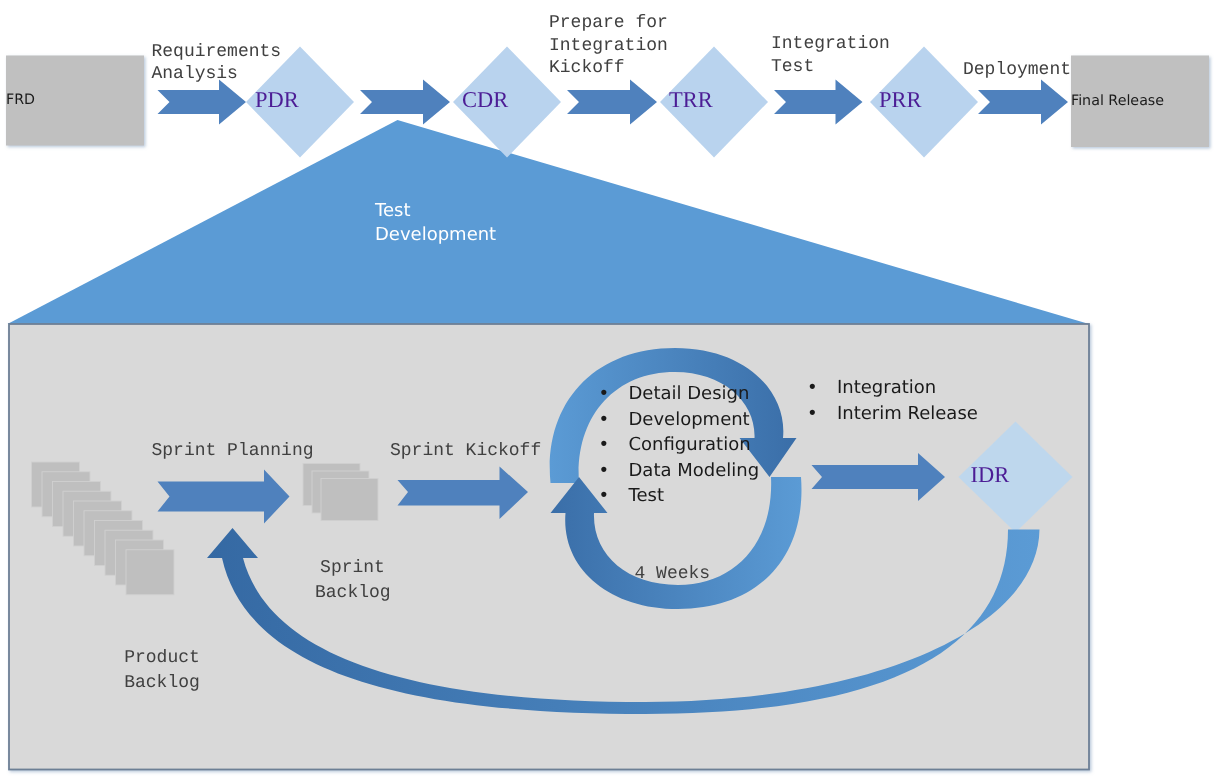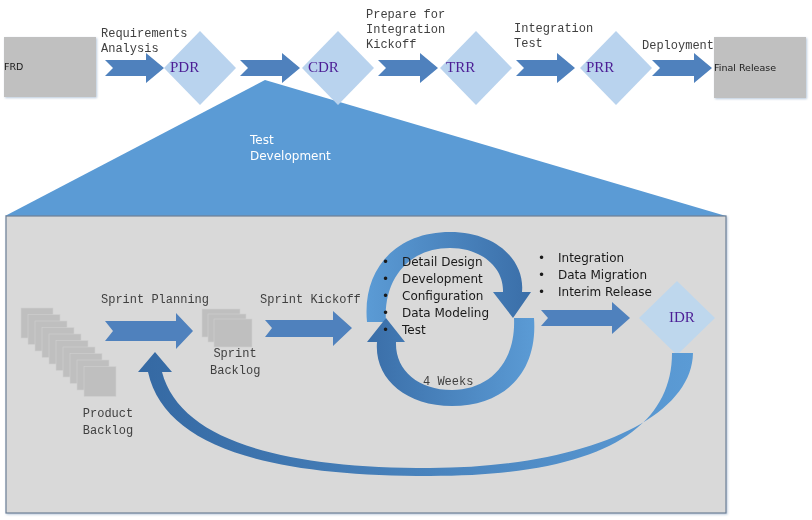--- a/index.html
+++ b/index.html
@@ -1,21 +1,21 @@
 <!DOCTYPE html>
 <html><head>
 <meta charset="utf-8">
 <style>
   html, body { margin: 0; padding: 0; background: #ffffff; }
   body { width: 812px; height: 520px; position: relative; overflow: hidden;
          font-family: "Liberation Sans", sans-serif; }
   #stage { position: absolute; left: 0; top: 0; width: 812px; height: 520px; }
   .lbl { position: absolute; font-family: Liberation Mono, monospace; font-size: 12px;
          color: #404040; line-height: 15px; white-space: nowrap; }
-  .lbl.center { text-align: center; }
+  .lbl.center { text-align: center; margin-top: 24px; }
   .box-label { position: absolute; font-family: "DejaVu Sans", sans-serif; font-size: 9.5px;
                color: #1a1a1a; white-space: nowrap; }
   .gate-label { position: absolute; font-family: "Liberation Serif", serif; font-size: 15px;
                 color: #4c1d95; text-align: left; white-space: nowrap; }
   .agile-label { position: absolute; font-family: "DejaVu Sans", sans-serif; font-size: 12px;
                  color: #ffffff; line-height: 18px; }
   ul.bullets { position: absolute; margin: 0; padding: 0; list-style: none;
                font-family: "DejaVu Sans", sans-serif; font-size: 12px; color: #1a1a1a; }
   ul.bullets li { line-height: 17px; white-space: nowrap; position: relative; padding-left: 22px; }
   ul.bullets li::before { content: "\2022"; position: absolute; left: 2px; top: 0; font-size: 12px; }
@@ -144,29 +144,28 @@
   <div class="agile-label" style="left:250px; top:147px;">Development</div>
 
   
   <div class="lbl" style="left:101px; top:293px;">Sprint Planning</div>
   <div class="lbl center" style="left:80px; top:407px; width:56px;">Product</div>
   <div class="lbl center" style="left:80px; top:424px; width:56px;">Backlog</div>
   <div class="lbl center" style="left:210px; top:347px; width:50px;">Sprint</div>
   <div class="lbl center" style="left:210px; top:364px; width:50px;">Backlog</div>
   <div class="lbl" style="left:260px; top:293px;">Sprint Kickoff</div>
 
-  <ul class="bullets" style="left:380px; top:254px;">
+  <ul class="bullets" style="left:397px; top:254px;">
     <li>Detail Design</li>
     <li>Development</li>
     <li>Configuration</li>
     <li>Data Modeling</li>
     <li>Test</li>
   </ul>
   <div class="lbl" style="left:423px; top:375px;">4 Weeks</div>
 
   <ul class="bullets" style="left:536px; top:250px;">
     <li>Integration</li>
-    <li>Data Migration</li>
     <li>Interim Release</li>
   </ul>
 
-  <div class="gate-label" style="left:669px; top:309px; width:60px;">IDR</div>
+  <div class="gate-label" style="left:647px; top:309px; width:60px;">IDR</div>
 </div>
 
 </body></html>

